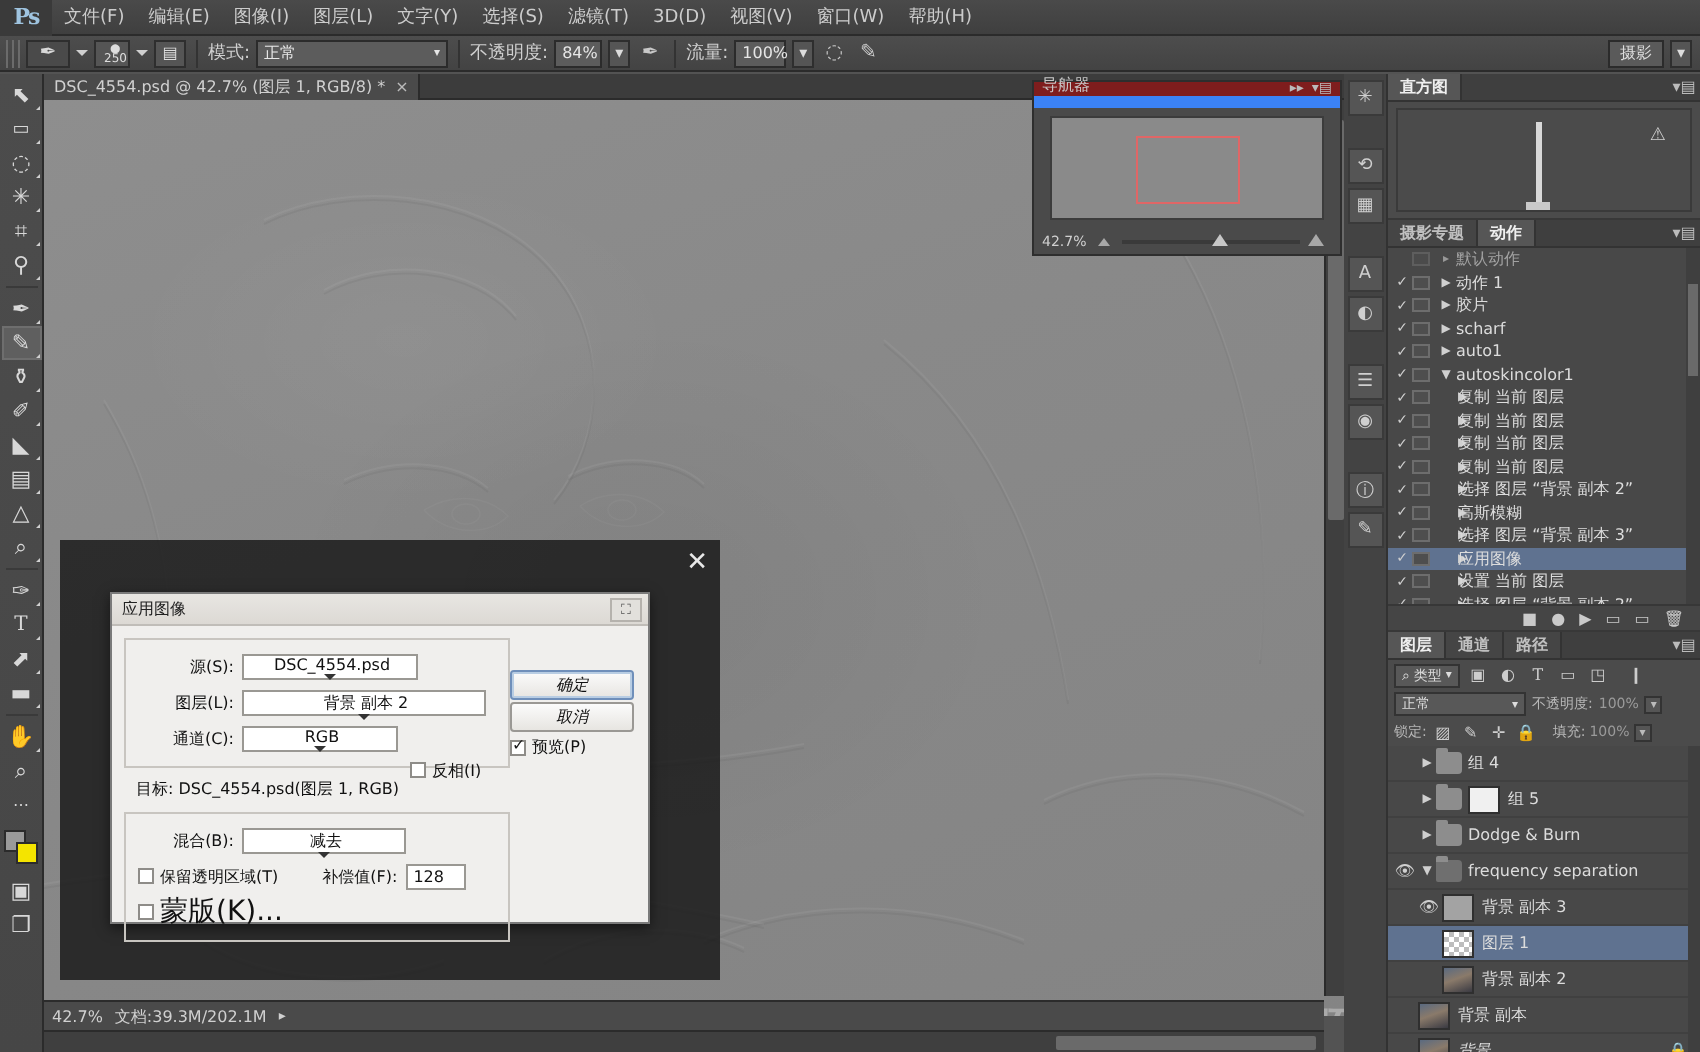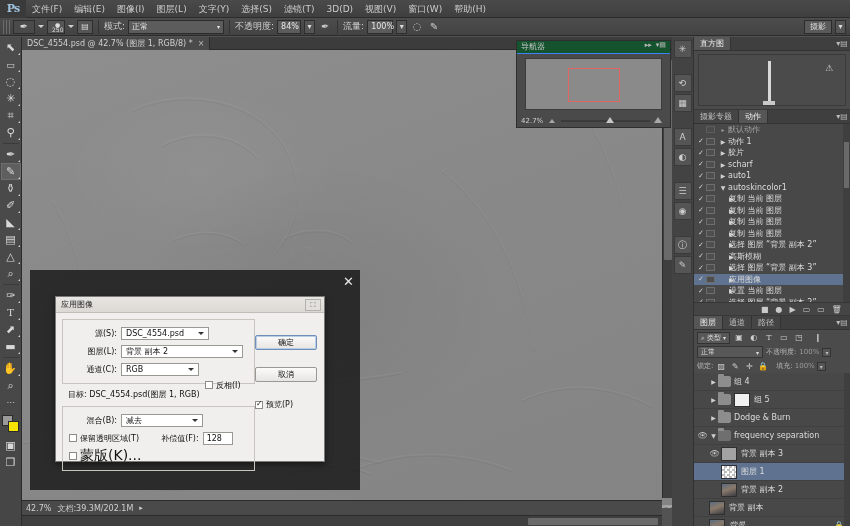--- a/index.html
+++ b/index.html
@@ -148,40 +148,40 @@
   .dock-icons {
     position:absolute; left:0; top:0; width:22px; height:489px;
     background:#434343; border-right:1px solid #323232;
     display:flex; flex-direction:column; align-items:center; padding-top:3px; gap:2px;
   }
   .dock-icon { width:18px;height:18px; background:#555; border:1px solid #3a3a3a;
     display:flex;align-items:center;justify-content:center; color:#cfcfcf; font-size:9px; }
   .dock-main { position:absolute; left:22px; top:0; width:156px; height:489px; }
 
   .panel { background:#4b4b4b; border-bottom:1px solid #383838; }
-  .panel-tabs { display:flex; height:14px; background:#3f3f3f; align-items:stretch; border-bottom:1px solid #333; }
+  .panel-tabs { display:flex; height:14px; background:#3f3f3f; align-items:stretch; border-bottom:1px solid #333;font-weight:bold; }
   .ptab { padding:0 6px; font-size:8px; display:flex;align-items:center; color:#c0c0c0;
     background:#454545; border-right:1px solid #333; white-space:nowrap; }
   .ptab.active { background:#565656; color:#efefef; }
   .ptab-menu { margin-left:auto; width:16px; display:flex;align-items:center;justify-content:center; font-size:8px; color:#bbb; }
 
   
   .hist-body { height:58px; background:#4b4b4b; padding:3px 4px; position:relative; }
   .hist-plot { width:100%; height:52px; background:#4b4b4b; border:1px solid #3a3a3a; position:relative; overflow:hidden; }
   .hist-spike { position:absolute; left:47%; bottom:0; width:3px; height:44px; background:#d8d8d8; }
   .hist-spike2 { position:absolute; left:44%; bottom:0; width:12px; height:4px; background:#c9c9c9; }
   .hist-warn { position:absolute; right:12px; top:8px; color:#d2d2d2; font-size:9px; }
 
   
   .navpanel {
     position:absolute; left:516px; top:40px; width:155px; height:88px;
     background:#4a4a4a; border:1px solid #2e2e2e; z-index:30;
   }
-  .nav-head { height:13px; background:#14532d; display:flex; align-items:flex-start;
-    font-size:8px; color:#c8c8c8; padding-left:4px; border-bottom:1px solid #3b82f6; }
+  .nav-head { height:13px; background:#7f1d1d; display:flex; align-items:flex-end;
+    font-size:8px; color:#c8c8c8; padding-left:4px; border-bottom:6px solid #3b82f6; }
   .nav-head .sp { margin-left:auto; display:flex; gap:4px; padding-right:4px; font-size:7px; color:#bbb; }
   .nav-thumb { position:relative; margin:4px 8px; height:52px; background:#8a8a8a; border:1px solid #3c3c3c; }
   .nav-rect { position:absolute; left:42px; top:9px; width:52px; height:34px; border:1px solid #e06666; }
   .nav-foot { height:14px; display:flex; align-items:center; font-size:7px; color:#d0d0d0; padding-left:4px; gap:4px; }
   .nav-slider { flex:1; height:10px; position:relative; margin-right:6px; }
   .nav-track { position:absolute; left:14px; right:14px; top:4px; height:2px; background:#3a3a3a; }
   .nav-knob { position:absolute; left:50%; top:1px; width:0;height:0;
     border-left:4px solid transparent;border-right:4px solid transparent;border-bottom:6px solid #c6c6c6; }
   .nav-sm { position:absolute; left:2px; top:3px; width:0;height:0;
     border-left:3px solid transparent;border-right:3px solid transparent;border-bottom:4px solid #a8a8a8; }
@@ -250,34 +250,34 @@
   .dlg-x { margin-left:auto; margin-right:3px; width:16px; height:12px;
     border:1px solid #b5b2ad; background:#e2e0dc; display:flex; align-items:center;
     justify-content:center; font-size:7px; color:#555; }
   .dlg-body { position:relative; padding:6px 6px 0 6px; }
   .fieldset { border:1px solid #c8c5c0; padding:6px 6px 7px 6px; position:relative; }
   .frow { display:flex; align-items:center; height:14px; margin-bottom:4px; }
   .flabel { width:52px; text-align:right; padding-right:4px; font-size:8px; color:#111; white-space:nowrap; }
   .finput {
     height:13px; background:#fff; border:1px solid #9a9893;
     display:flex; align-items:center; justify-content:space-between;
-    padding:0 2px 0 4px; font-size:8px; color:#111;
+    padding:0 2px 0 4px; font-size:8px; color:#111;flex-direction:column;
   }
   .fcaret { width:0;height:0;border-left:3px solid transparent;border-right:3px solid transparent;border-top:3px solid #333; margin-right:2px;}
   .ftext { height:13px; background:#fff; border:1px solid #9a9893; display:flex;
     align-items:center; padding:0 3px; font-size:8px; color:#111; }
   .cbx { width:8px;height:8px; border:1px solid #8e8c88; background:#fff; display:inline-block;
     margin-right:3px; position:relative; vertical-align:middle; }
   .cbx.on:after { content:'✓'; position:absolute; left:0px; top:-3px; font-size:8px; color:#1a1a1a; }
   .target-line { margin:5px 0 0 6px; font-size:8px; color:#111; }
   .btns { position:absolute; right:7px; top:22px; width:62px; }
   .btn {
     height:15px; background:linear-gradient(#fbfbfb,#e7e5e1); border:1px solid #9a9894;
     border-radius:2px; display:flex; align-items:center; justify-content:center;
-    font-size:8px; color:#111; margin-bottom:17px;
+    font-size:8px; color:#111; margin-bottom:1px;font-style:italic;
   }
   .btn.primary { border:1px solid #6f8fba; box-shadow:0 0 0 1px #b8cde3 inset; }
   .pv { font-size:8px; color:#111; display:flex; align-items:center; margin-top:2px; }
   .pct { margin-left:3px; font-size:8px; }
 </style>
 </head>
 <body>
 
 <div id="app">
 

